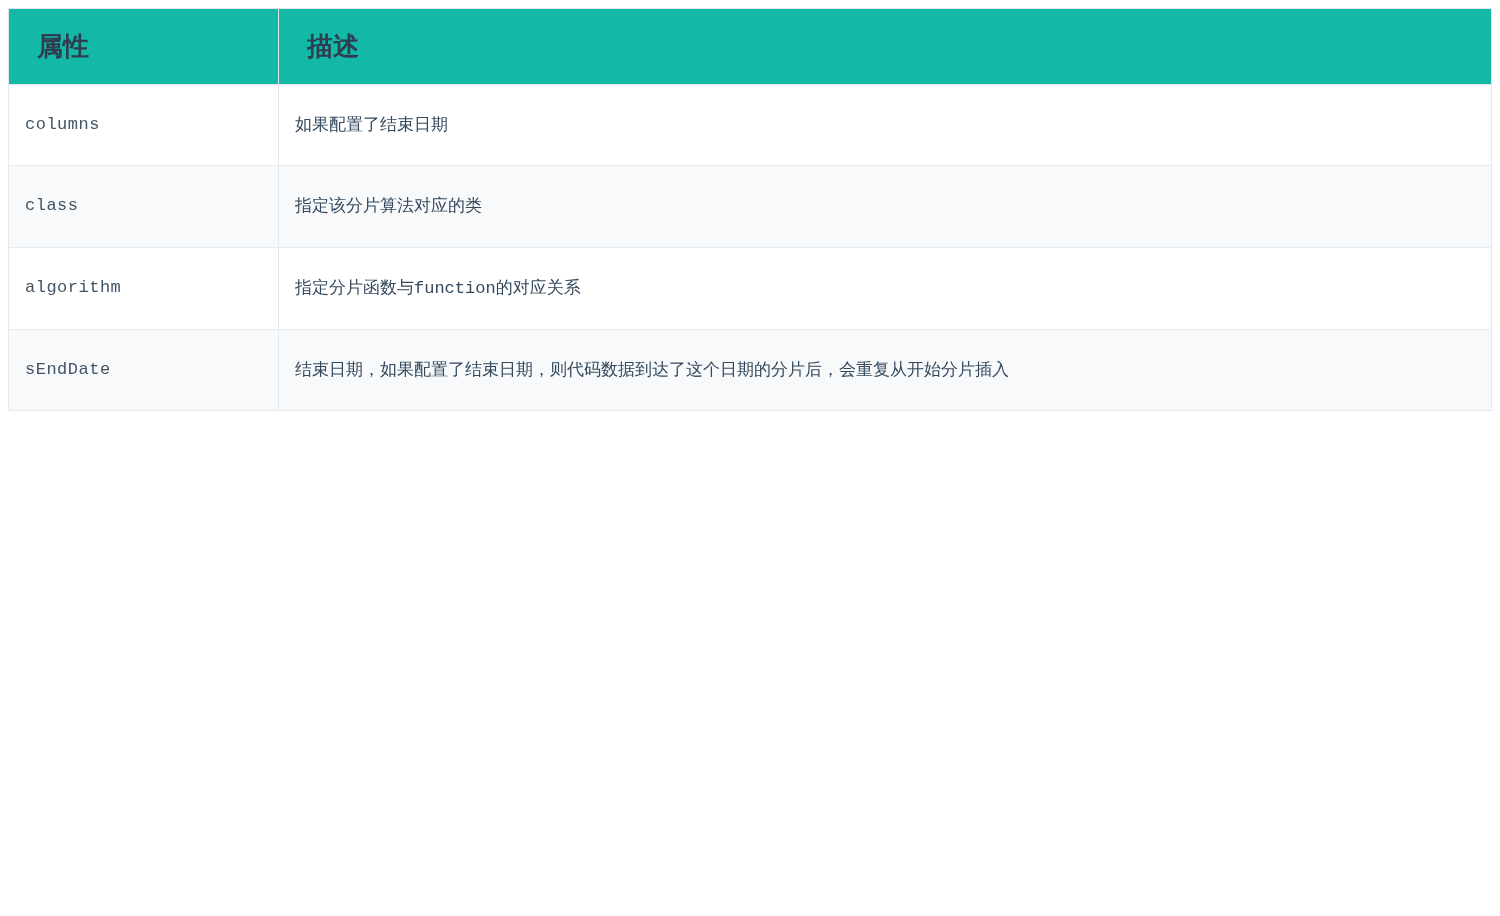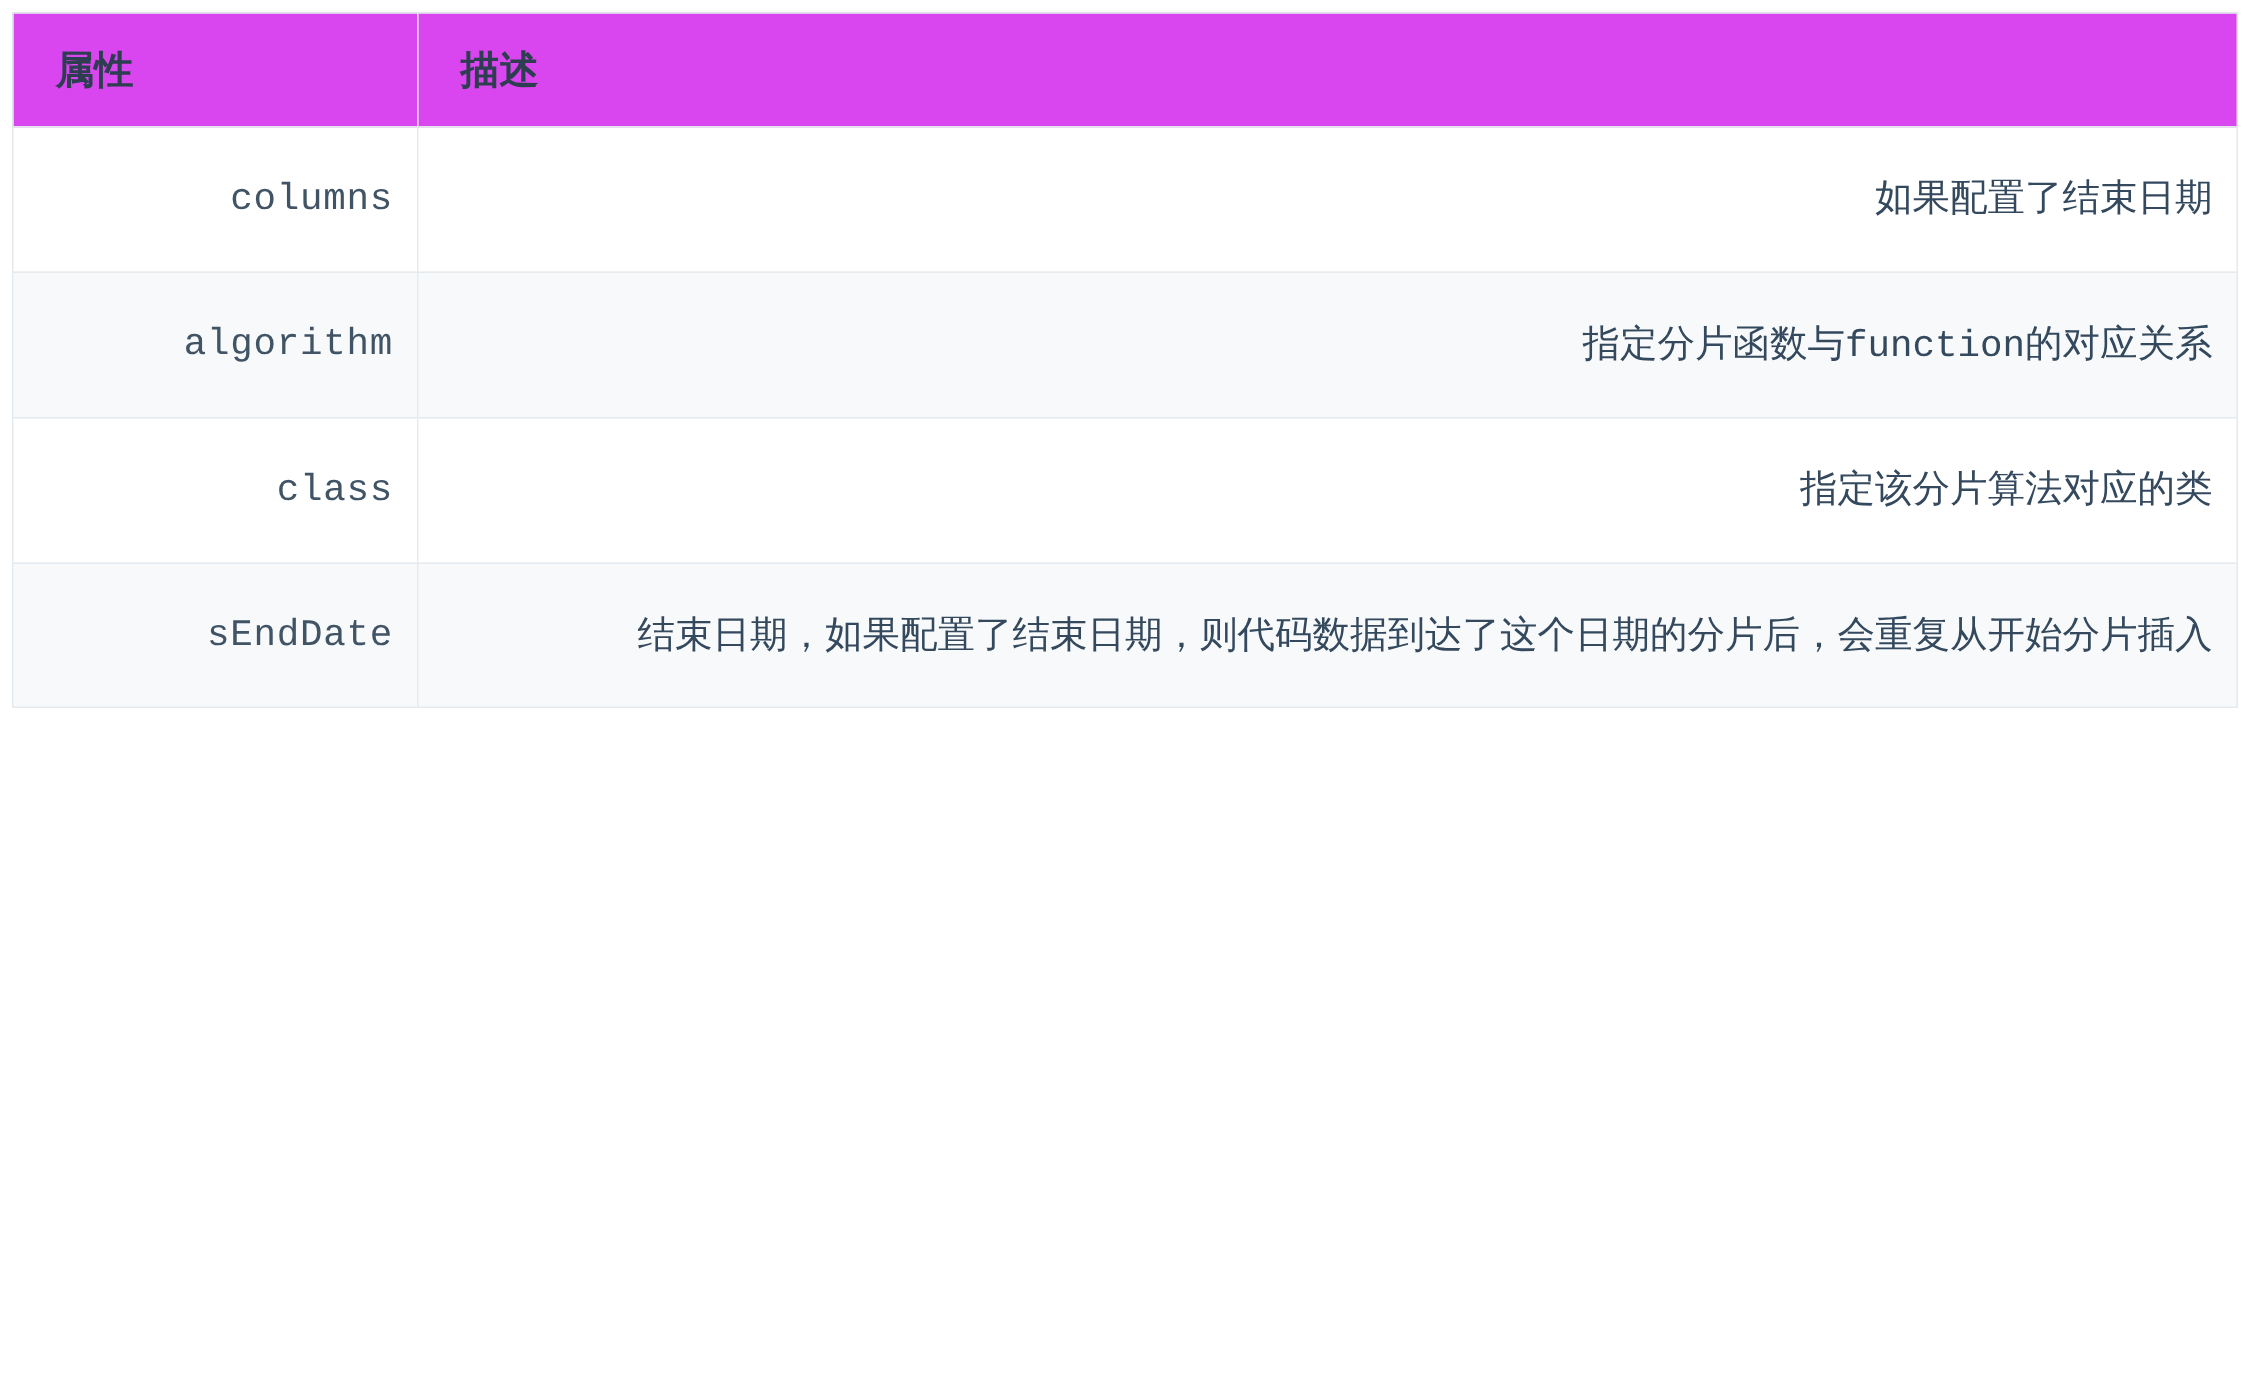--- a/index.html
+++ b/index.html
@@ -11,39 +11,38 @@
       font-family: -apple-system, BlinkMacSystemFont, "Segoe UI", "PingFang SC", "Hiragino Sans GB", "Microsoft YaHei", sans-serif;
       background: #ffffff;
       padding: 8px;
     }
     table {
       width: 100%;
       border-collapse: collapse;
       table-layout: fixed;
     }
     th {
-      background: #d946ef;
+      background: #14b8a6;
       color: #2c3e50;
       font-weight: 700;
       text-align: left;
       padding: 20px 28px;
       font-size: 26px;
       border: 1px solid #e0e5ea;
     }
     th:first-child {
       width: 270px;
     }
     td {
       padding: 24px 16px;
-      font-size: 25px;
+      font-size: 17px;
       color: #34495e;
       border: 1px solid #e5eaee;
       line-height: 1.9;
       vertical-align: middle;
-      text-align: right;
     }
     tbody tr:nth-child(even) td {
       background: #f7f9fa;
     }
     tbody tr:nth-child(odd) td {
       background: #ffffff;
     }
     td.attr-cell {
       font-family: "SFMono-Regular", Consolas, "Liberation Mono", Menlo, monospace;
       color: #415466;
@@ -62,25 +61,25 @@
       <th>属性</th>
       <th>描述</th>
     </tr>
   </thead>
   <tbody id="tbody">
       <tr>
         <td class="attr-cell">columns</td>
         <td><span>如果配置了结束日期</span></td>
       </tr>
       <tr>
+        <td class="attr-cell">class</td>
+        <td><span>指定该分片算法对应的类</span></td>
+      </tr>
+      <tr>
         <td class="attr-cell">algorithm</td>
         <td><span>指定分片函数与</span><span class="mono">function</span><span>的对应关系</span></td>
-      </tr>
-      <tr>
-        <td class="attr-cell">class</td>
-        <td><span>指定该分片算法对应的类</span></td>
       </tr>
       <tr>
         <td class="attr-cell">sEndDate</td>
         <td><span>结束日期，如果配置了结束日期，则代码数据到达了这个日期的分片后，会重复从开始分片插入</span></td>
       </tr>
     </tbody>
 </table>
 
 </body></html>

